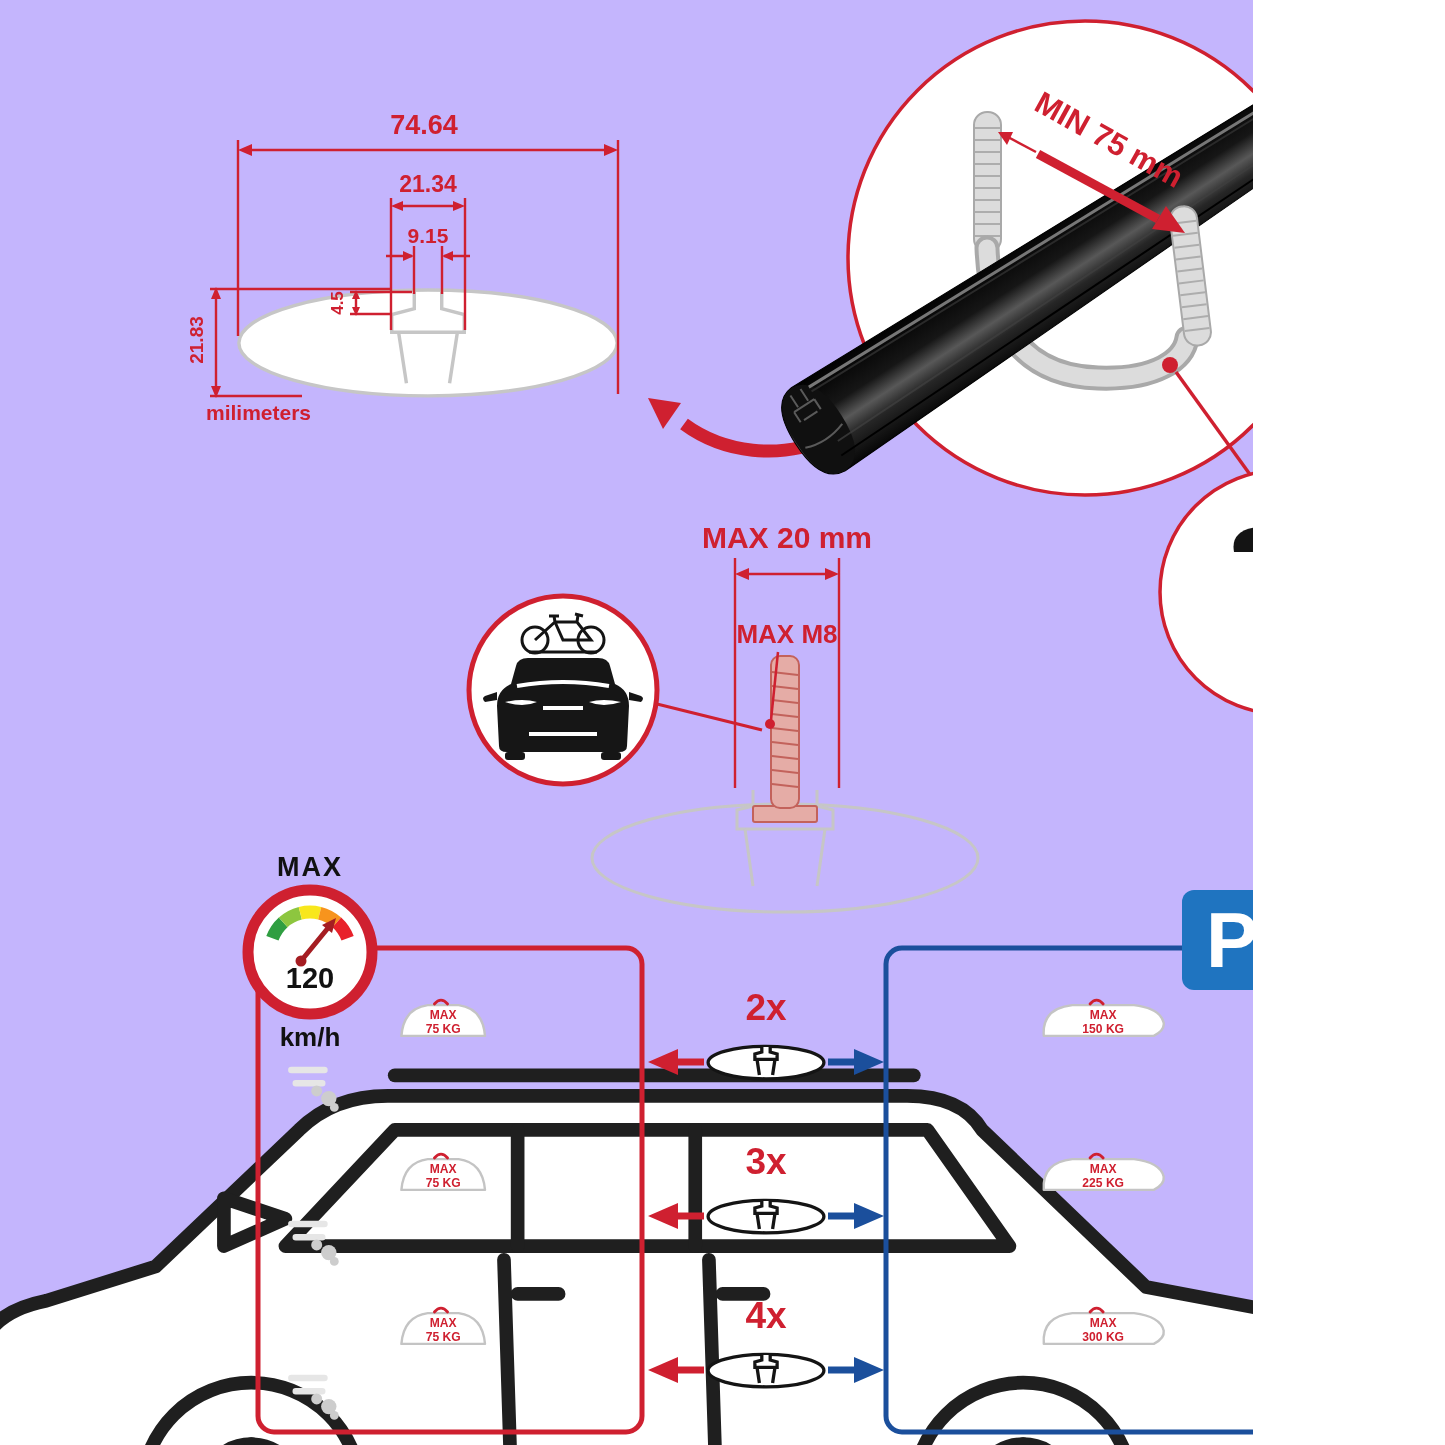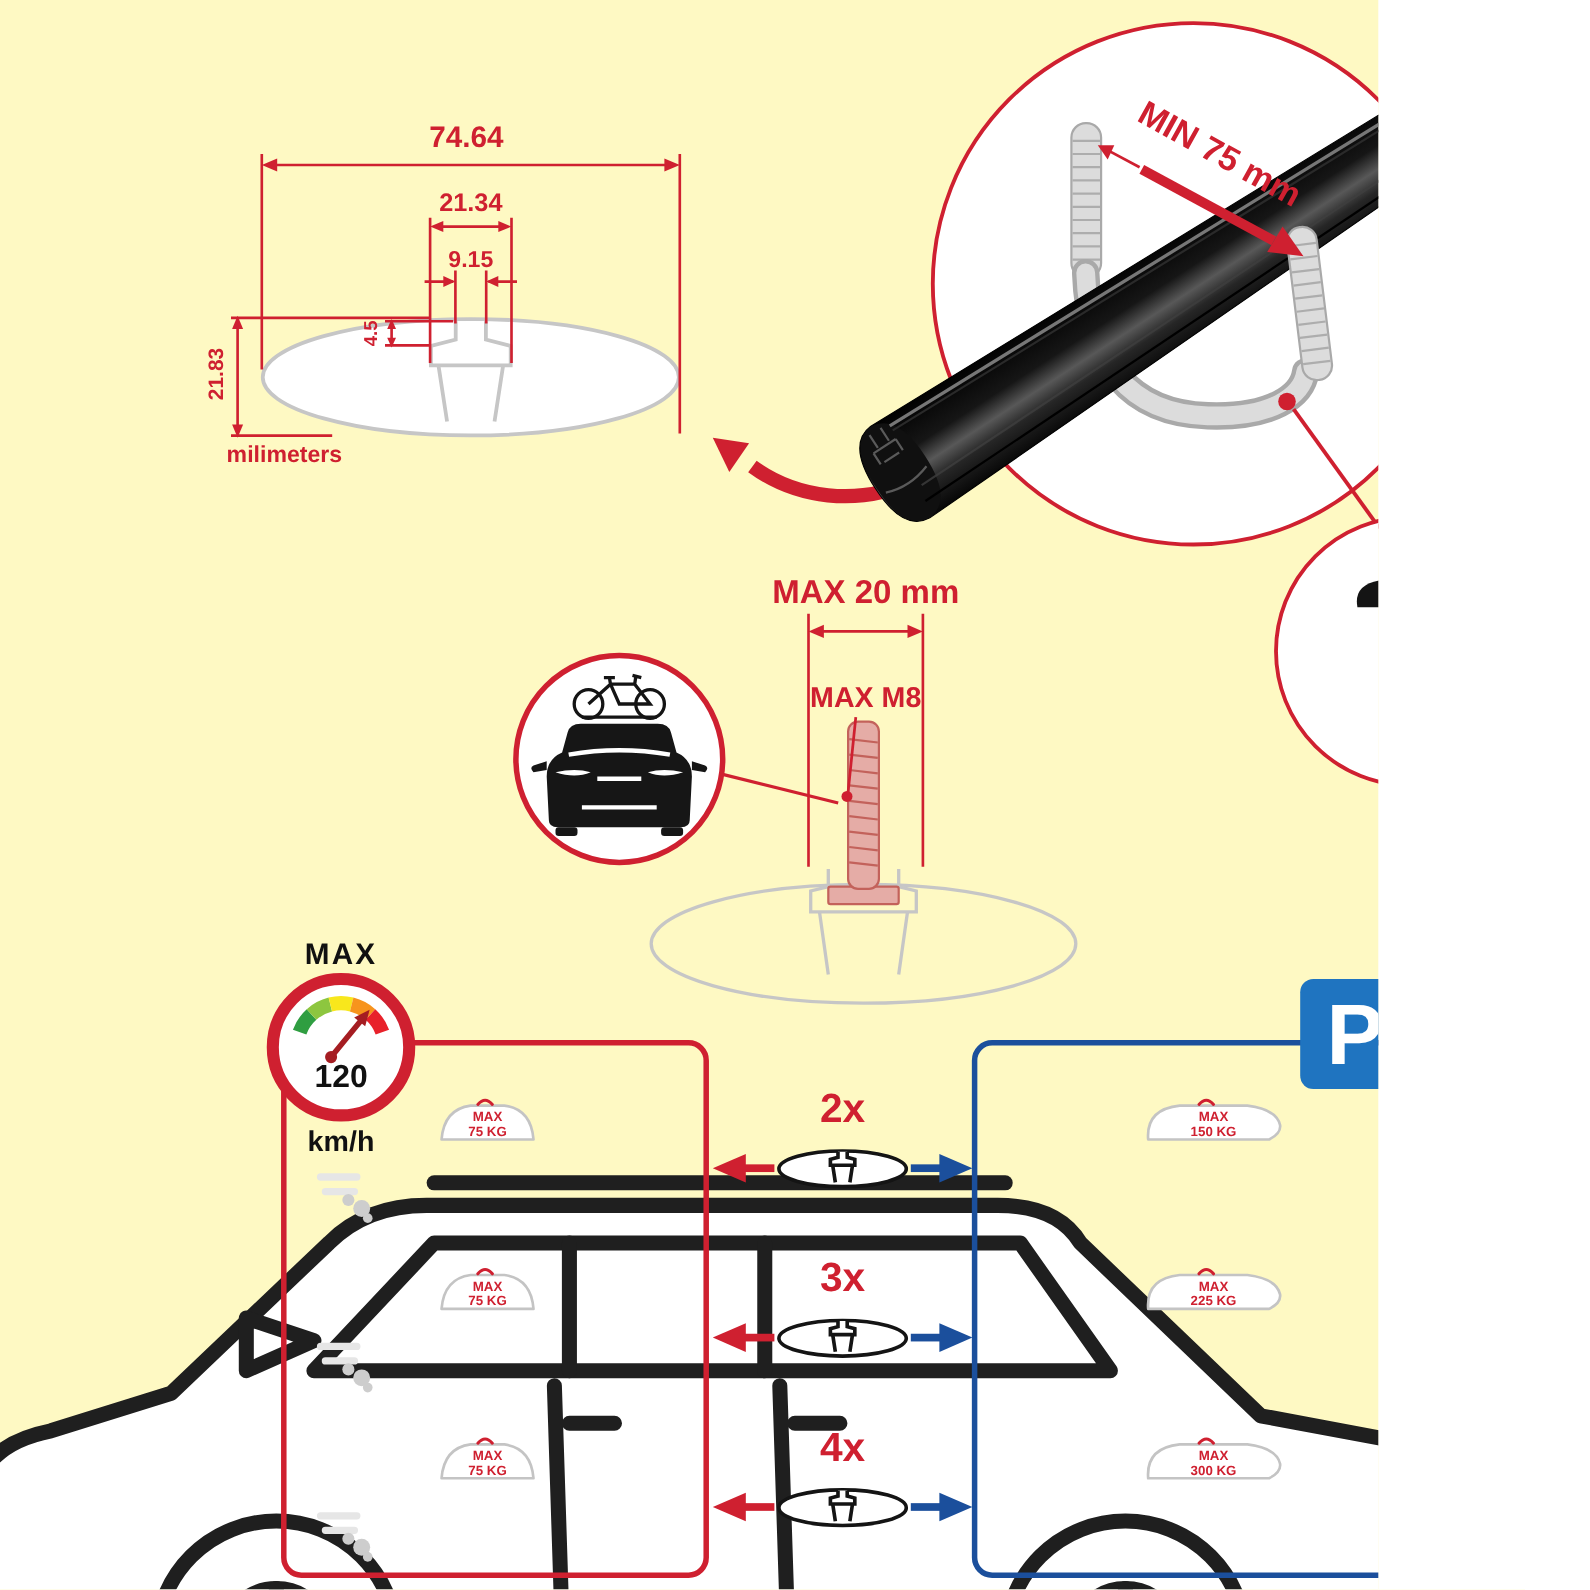--- a/index.html
+++ b/index.html
@@ -1,16 +1,16 @@
 <!DOCTYPE html>
 <html><head>
 <meta charset="utf-8">
 <style>
   html,body{margin:0;padding:0;background:#fff;}
-  .canvas{position:relative;width:1253px;height:1445px;background:#fef9c3;overflow:hidden;}
+  .canvas{position:relative;width:1253px;height:1445px;background:#c4b5fd;overflow:hidden;}
   svg text{font-family:"Liberation Sans","DejaVu Sans",sans-serif;}
   .mid{text-anchor:middle;}
   .t-red{fill:#cf2030;font-weight:bold;}
   .t-blue{fill:#1b4f9c;font-weight:bold;}
   .t-white{fill:#ffffff;font-weight:bold;}
   .t-black{fill:#111111;font-weight:bold;}
   .dim{stroke:#cf2030;stroke-width:2.4;fill:none;}
   .dimh{fill:#cf2030;stroke:none;}
   .redline{stroke:#cf2030;fill:none;}
   .blueline{stroke:#1b4f9c;fill:none;}

